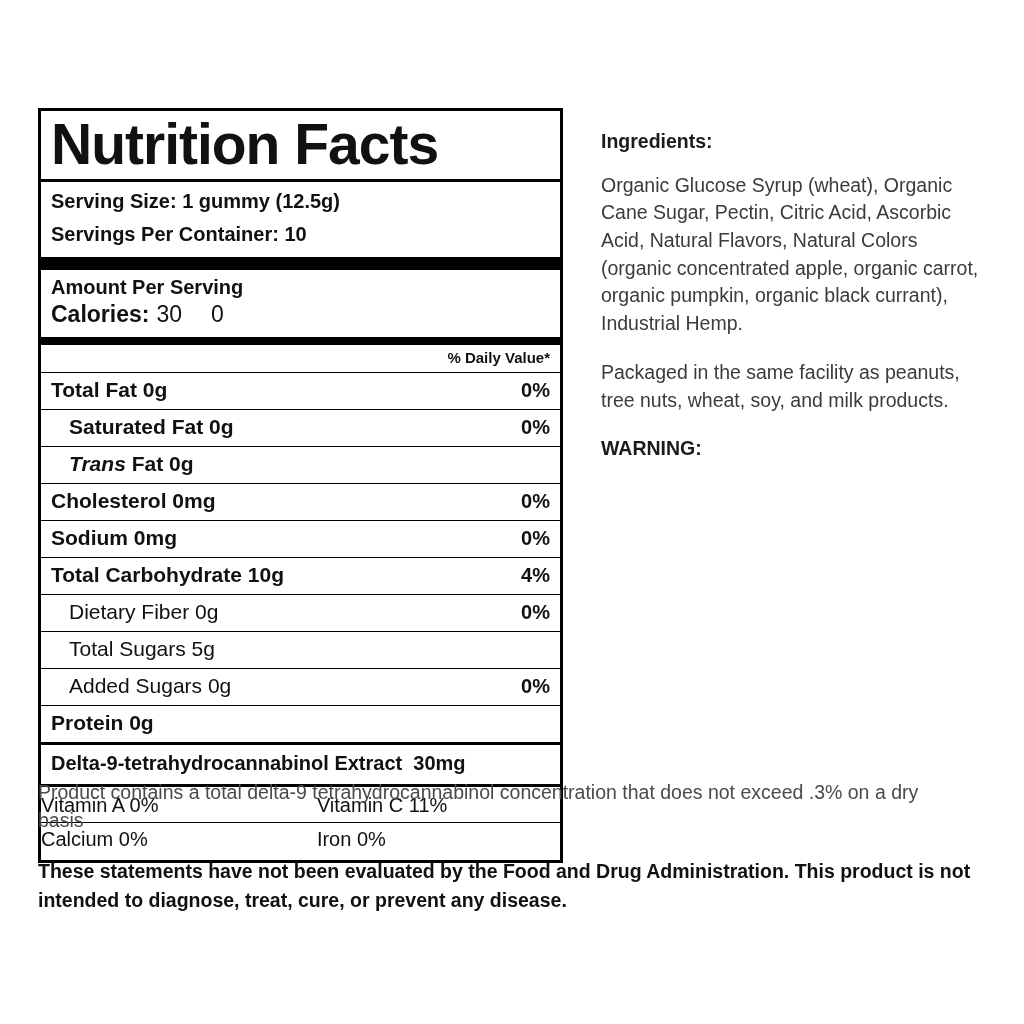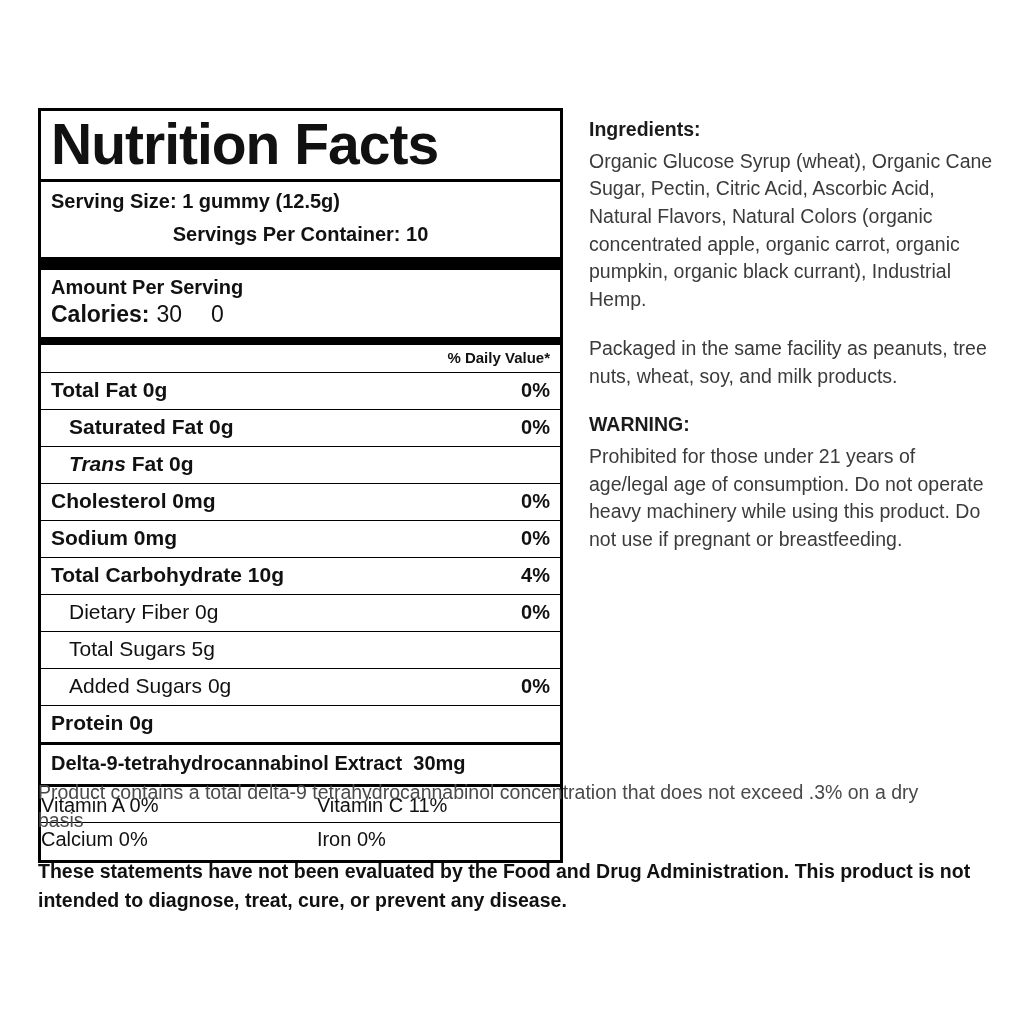--- a/index.html
+++ b/index.html
@@ -119,21 +119,21 @@
     width: 412px;
     font-size: 19.5px;
     line-height: 1.42;
     color: #3b3b3b;
   }
   .right-col .hd {
     font-weight: 700;
     color: #1b1b1b;
     margin-bottom: 1px;
   }
-  .right-col p { margin: 4px; }
+  .right-col p { margin: 16px; }
   .right-col .blk { margin-bottom: 21px; }
   .right-col .blk:last-child { margin-bottom: 0; }
 
   
   .foot-note {
     position: absolute;
     left: 38px;
     top: 778px;
     width: 905px;
     font-size: 19.5px;
@@ -160,21 +160,21 @@
     <div class="nf-inner">
       <div class="nf-title">Nutrition Facts</div>
     </div>
     <div class="rule-med"></div>
 
     <div class="nf-inner">
       <div class="nf-serving">
         <span>Serving Size:</span>
         <span class="val">1 gummy (12.5g)</span>
       </div>
-      <div class="nf-serving" style="padding-top:0;text-align:center;">
+      <div class="nf-serving" style="padding-top:0;">
         <span>Servings Per Container:</span>
         <span class="val">10</span>
       </div>
     </div>
     <div class="rule-thick"></div>
 
     <div class="nf-inner">
       <div class="nf-amount">Amount Per Serving</div>
       <div class="nf-calories">
         <span class="lab">Calories:</span>
@@ -287,20 +287,19 @@
   <div class="right-col">
     <div class="blk">
       <p class="hd">Ingredients:</p>
       <p>Organic Glucose Syrup (wheat), Organic Cane Sugar, Pectin, Citric Acid, Ascorbic Acid, Natural Flavors, Natural Colors (organic concentrated apple, organic carrot, organic pumpkin, organic black currant), Industrial Hemp.</p>
     </div>
     <div class="blk">
       <p>Packaged in the same facility as peanuts, tree nuts, wheat, soy, and milk products.</p>
     </div>
     <div class="blk">
       <p class="hd">WARNING:</p>
-      <p>Prohibited for those under 21 years of age/legal age of consumption. Do not operate heavy machinery while using this product. Do not use if pregnant or breastfeeding.</p>
     </div>
   </div>
 
   <div class="foot-note">Product contains a total delta-9 tetrahydrocannabinol concentration that does not exceed .3% on a dry basis</div>
   <div class="foot-disclaimer">These statements have not been evaluated by the Food and Drug Administration. This product is not intended to diagnose, treat, cure, or prevent any disease.</div>
 
 </div>
 
 </body></html>

